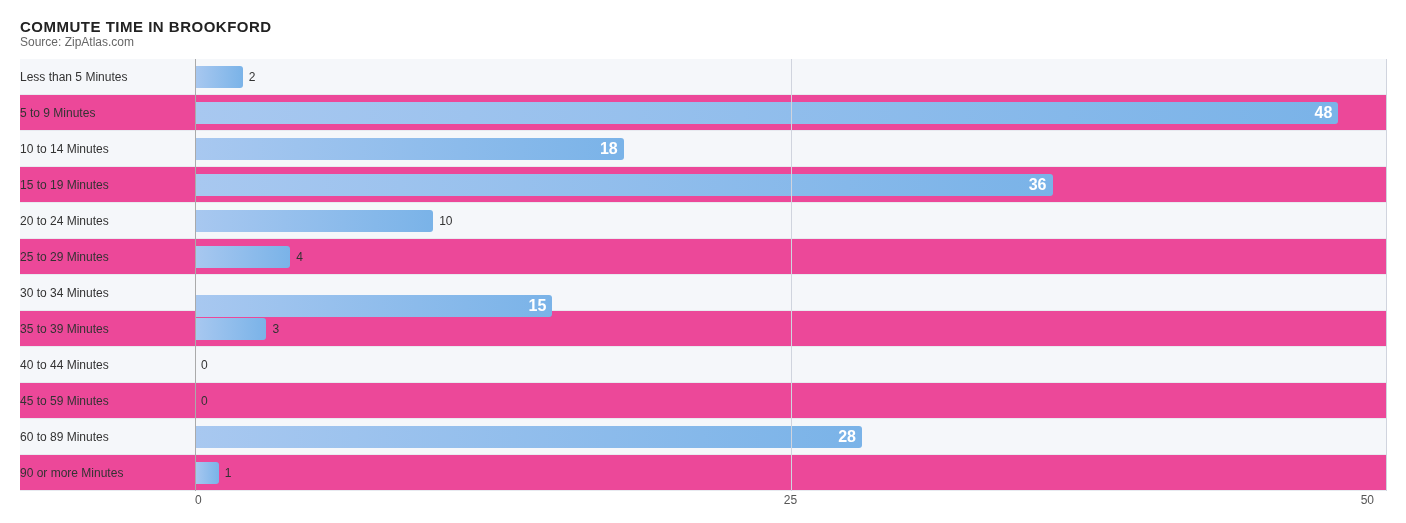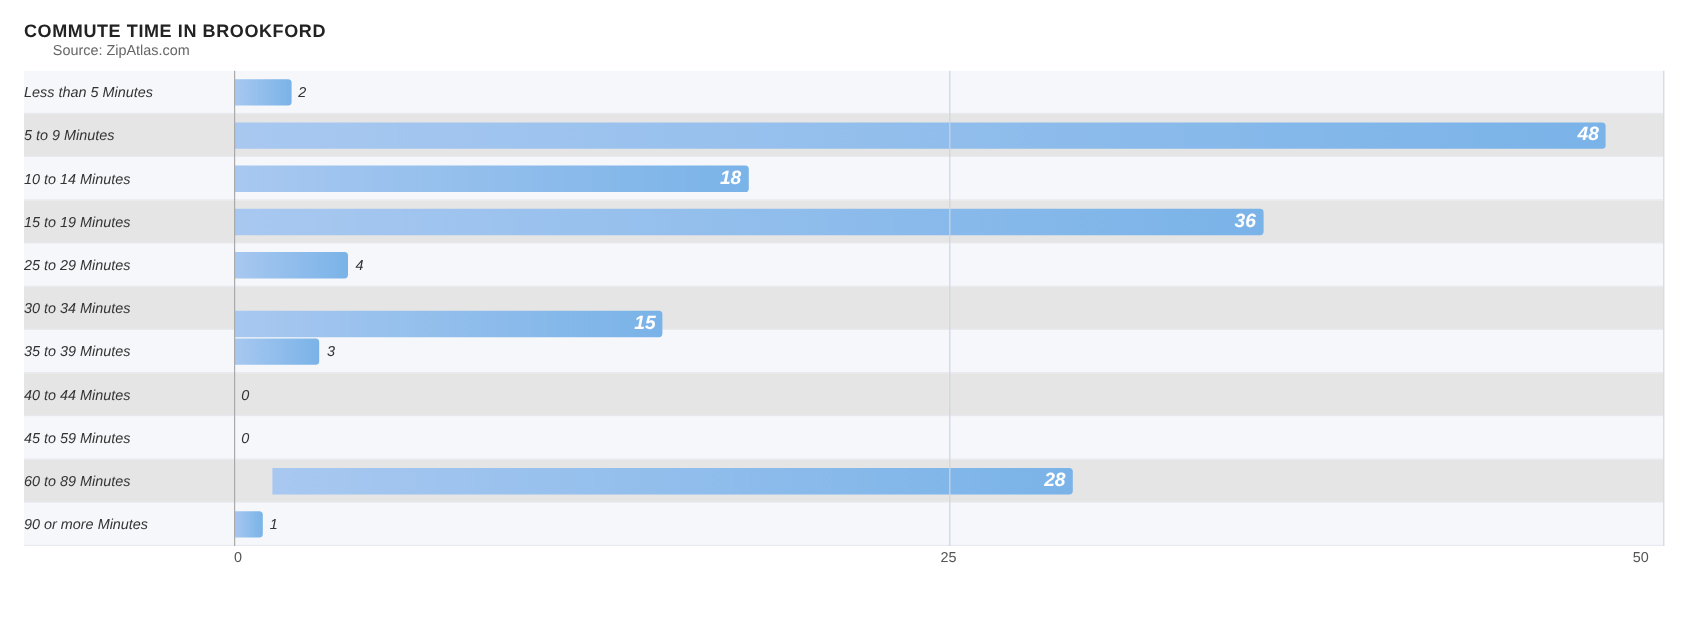--- a/index.html
+++ b/index.html
@@ -26,32 +26,31 @@
     .chart-title {
       font-size: 15px;
       font-weight: bold;
       color: #222;
       letter-spacing: 0.5px;
       text-transform: uppercase;
     }
     .chart-source {
       font-size: 12px;
       color: #666;
-      margin-left: 24px;
     }
     .bars-area {
       width: 100%;
       position: relative;
     }
     .bar-row {
       display: flex;
       align-items: center;
       height: 36px;
       border-bottom: 1px solid #e8eaf0;
-      background: #e5e5e5;
+      background: #ec4899;
     }
     .bar-row:nth-child(odd) {
       background: #f5f7fa;
     }
     .bar-label {
       width: 175px;
       min-width: 175px;
       font-size: 12px;
       color: #333;
       padding-right: 8px;
@@ -95,21 +94,21 @@
     }
   </style>
 </head>
 <body>
 
 <div class="chart-container">
   <div class="chart-header">
     <span class="chart-title">COMMUTE TIME IN BROOKFORD</span>
     <span class="chart-source">Source: ZipAtlas.com</span>
   </div>
-  <div class="bars-area" id="bars-area" style="position: relative; font-style: italic;">
+  <div class="bars-area" id="bars-area" style="position: relative;">
   <div class="bar-row">
         <div class="bar-label">Less than 5 Minutes</div>
         <div class="bar-track">
           <div class="bar-fill" style="width: 4%;"></div>
           <span style="font-size: 12px; color: rgb(51, 51, 51); margin-left: 6px; line-height: 22px;">2</span>
         </div>
       </div>
       <div class="bar-row">
         <div class="bar-label">5 to 9 Minutes</div>
         <div class="bar-track">
@@ -128,20 +127,27 @@
       </div>
       <div class="bar-row">
         <div class="bar-label">15 to 19 Minutes</div>
         <div class="bar-track">
           <div class="bar-fill" style="width: 72%;">
             <span class="bar-value-inside">36</span>
           </div>
         </div>
       </div>
       <div class="bar-row">
+        <div class="bar-label">20 to 24 Minutes</div>
+        <div class="bar-track">
+          <div class="bar-fill" style="width: 20%;"></div>
+          <span style="font-size: 12px; color: rgb(51, 51, 51); margin-left: 6px; line-height: 22px;">10</span>
+        </div>
+      </div>
+      <div class="bar-row">
         <div class="bar-label">25 to 29 Minutes</div>
         <div class="bar-track">
           <div class="bar-fill" style="width: 8%;"></div>
           <span style="font-size: 12px; color: rgb(51, 51, 51); margin-left: 6px; line-height: 22px;">4</span>
         </div>
       </div>
       <div class="bar-row">
         <div class="bar-label">30 to 34 Minutes</div>
         <div class="bar-track">
           <div class="bar-fill" style="width: 30%; margin-top: 26px;">
@@ -166,21 +172,21 @@
       <div class="bar-row">
         <div class="bar-label">45 to 59 Minutes</div>
         <div class="bar-track">
           <div class="bar-fill" style="width: 0%;"></div>
           <span style="font-size: 12px; color: rgb(51, 51, 51); margin-left: 6px; line-height: 22px;">0</span>
         </div>
       </div>
       <div class="bar-row">
         <div class="bar-label">60 to 89 Minutes</div>
         <div class="bar-track">
-          <div class="bar-fill" style="width: 56%; margin-left: 32px;">
+          <div class="bar-fill" style="width: 56%;">
             <span class="bar-value-inside">28</span>
           </div>
         </div>
       </div>
       <div class="bar-row">
         <div class="bar-label">90 or more Minutes</div>
         <div class="bar-track">
           <div class="bar-fill" style="width: 2%;"></div>
           <span style="font-size: 12px; color: rgb(51, 51, 51); margin-left: 6px; line-height: 22px;">1</span>
         </div>

